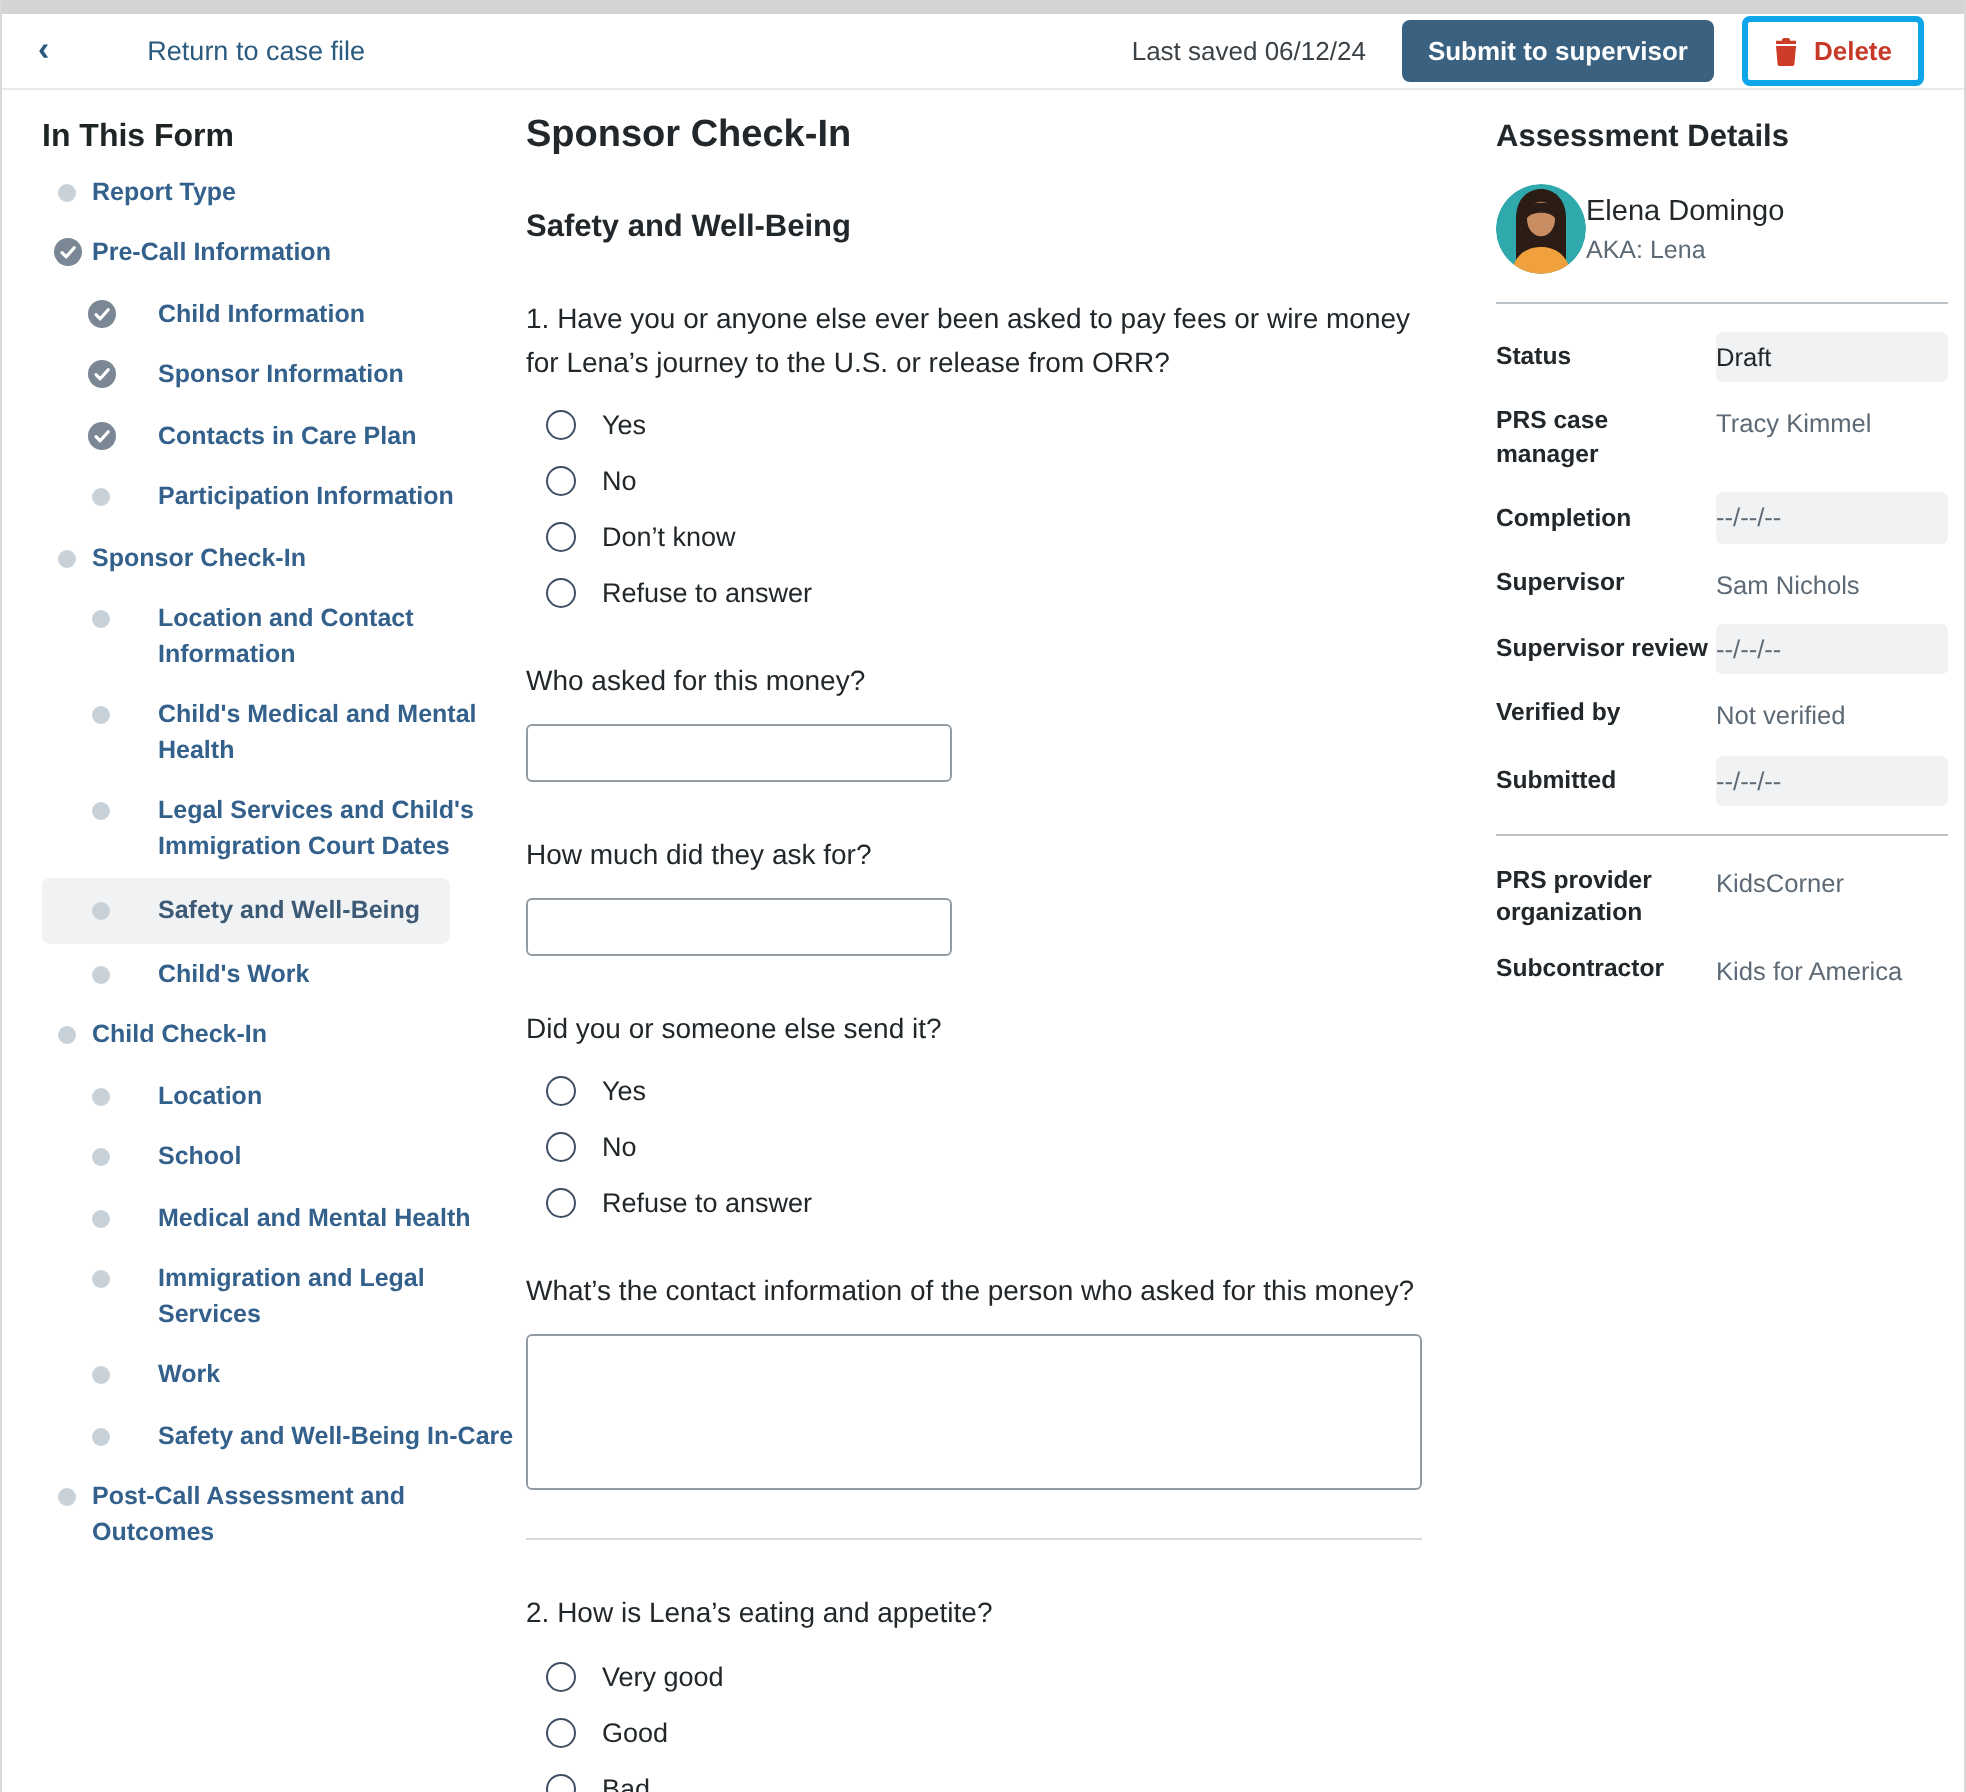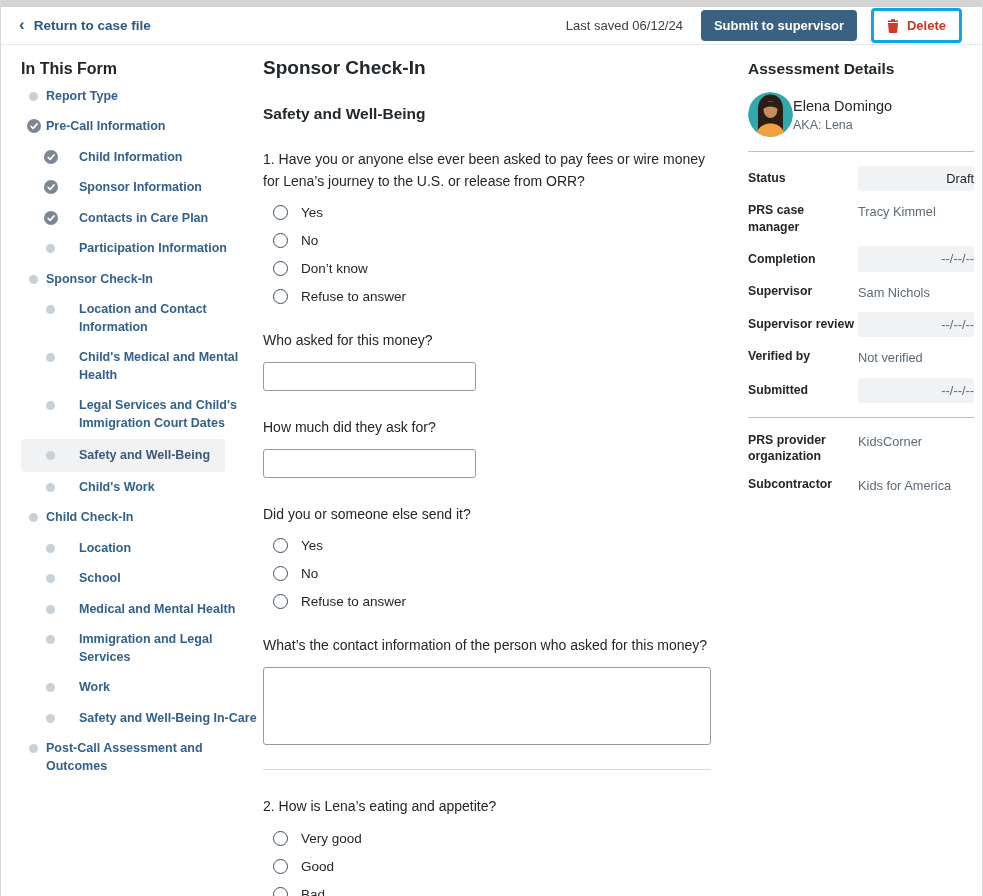--- a/index.html
+++ b/index.html
@@ -10,21 +10,21 @@
     border-left:1px solid #d8d8d8; border-right:1px solid #d8d8d8;
   }
   .top-strip { height:7px; background:#d4d4d4; width:100%; }
   
   .header {
     height:38px; display:flex; align-items:center; justify-content:space-between;
     padding:0 20px 0 18px; border-bottom:1px solid #e7e9ea; background:#fff;
   }
   .back-link { display:flex; align-items:center; gap:9px; color:#2a5a7d; cursor:pointer; }
   .back-chevron { font-size:17px; font-weight:700; line-height:1; margin-top:-2px; }
-  .back-text { font-size:13.5px; font-weight:700; }
+  .back-text { font-size:13.5px; font-weight:400;margin-left:40px; }
   .header-right { display:flex; align-items:center; gap:14px; }
   .last-saved { font-size:13px; color:#3a4248; margin-right:4px; }
   .btn-submit {
     background:#3a6180; color:#fff; font-size:13px; font-weight:700;
     border:none; border-radius:4px; padding:8px 13px; cursor:pointer;
     font-family:"Liberation Sans", sans-serif;
   }
   .btn-delete {
     background:#fff; color:#c63927; font-size:13px; font-weight:700;
     border:3px solid #0ea5e9; border-radius:4px; padding:7px 13px;
@@ -68,21 +68,21 @@
   .details-title { font-size:15.5px; font-weight:700; color:#21272a; }
   .person-row { display:flex; align-items:center; margin-top:14px; }
   .avatar { width:45px; height:45px; border-radius:50%; flex:none; overflow:hidden; }
   .person-name { font-size:14.5px; font-weight:500; color:#21272a; }
   .person-aka { font-size:12.5px; color:#5d6a75; margin-top:4px; }
   .panel-divider { height:1px; background:#b9c0c6; margin:14px 0; }
   .detail-row { display:grid; grid-template-columns:110px 1fr; column-gap:0; margin-bottom:11px; align-items:flex-start; }
   .detail-label { font-size:12.3px; font-weight:700; color:#21272a; line-height:1.35; }
   .detail-value { font-size:12.8px; color:#5d6a75; line-height:1.35; padding-top:1px; }
   .detail-value.badge {
-    background:#f1f2f3; border-radius:3px; text-align:right; padding:4px 0; width:116px;
+    background:#f1f2f3; border-radius:3px; text-align:left; padding:4px 0; width:116px;
     justify-self:end;
   }
   .detail-value.badge.dark { color:#21272a; }
   .detail-row.has-badge { align-items:center; }
 </style>
 </head>
 <body>
 
 <div class="top-strip"></div>
 

